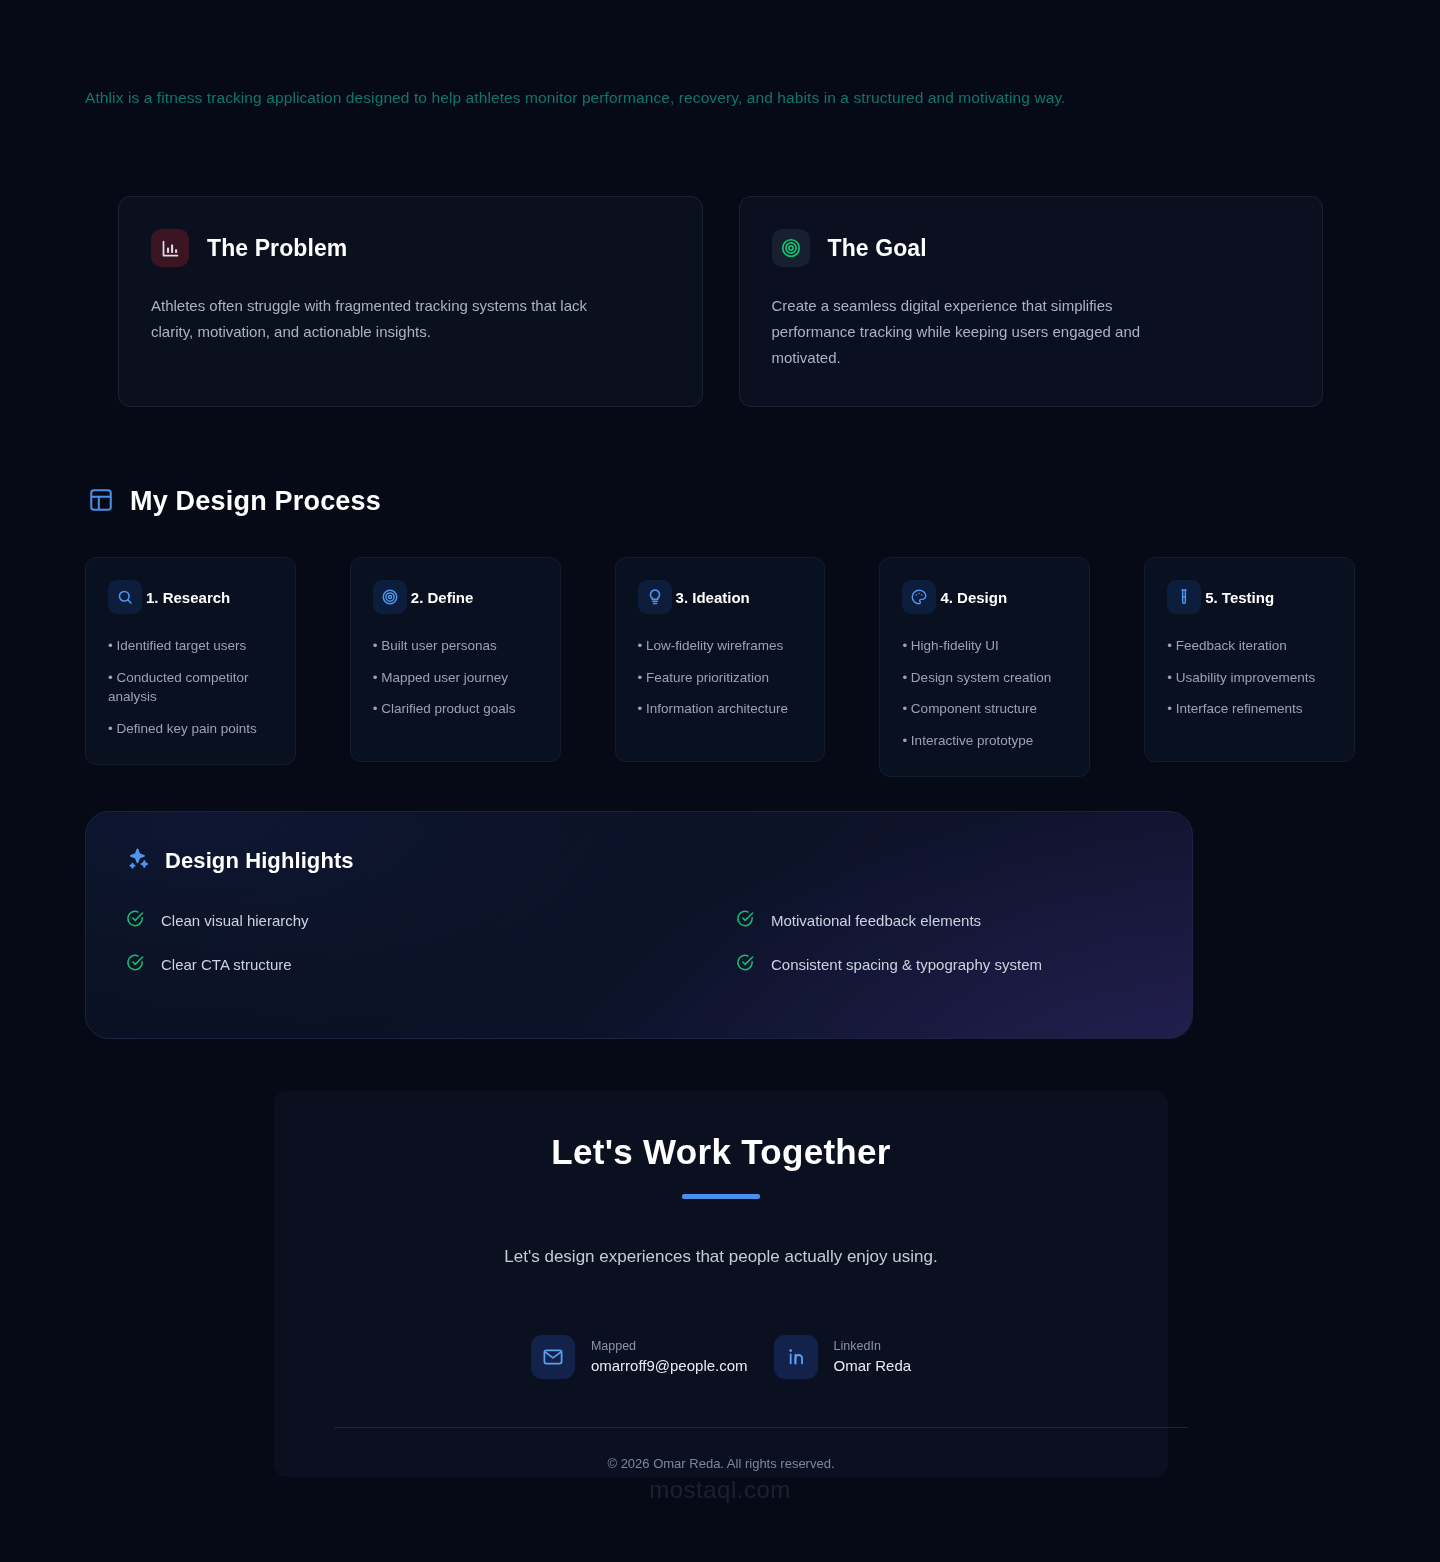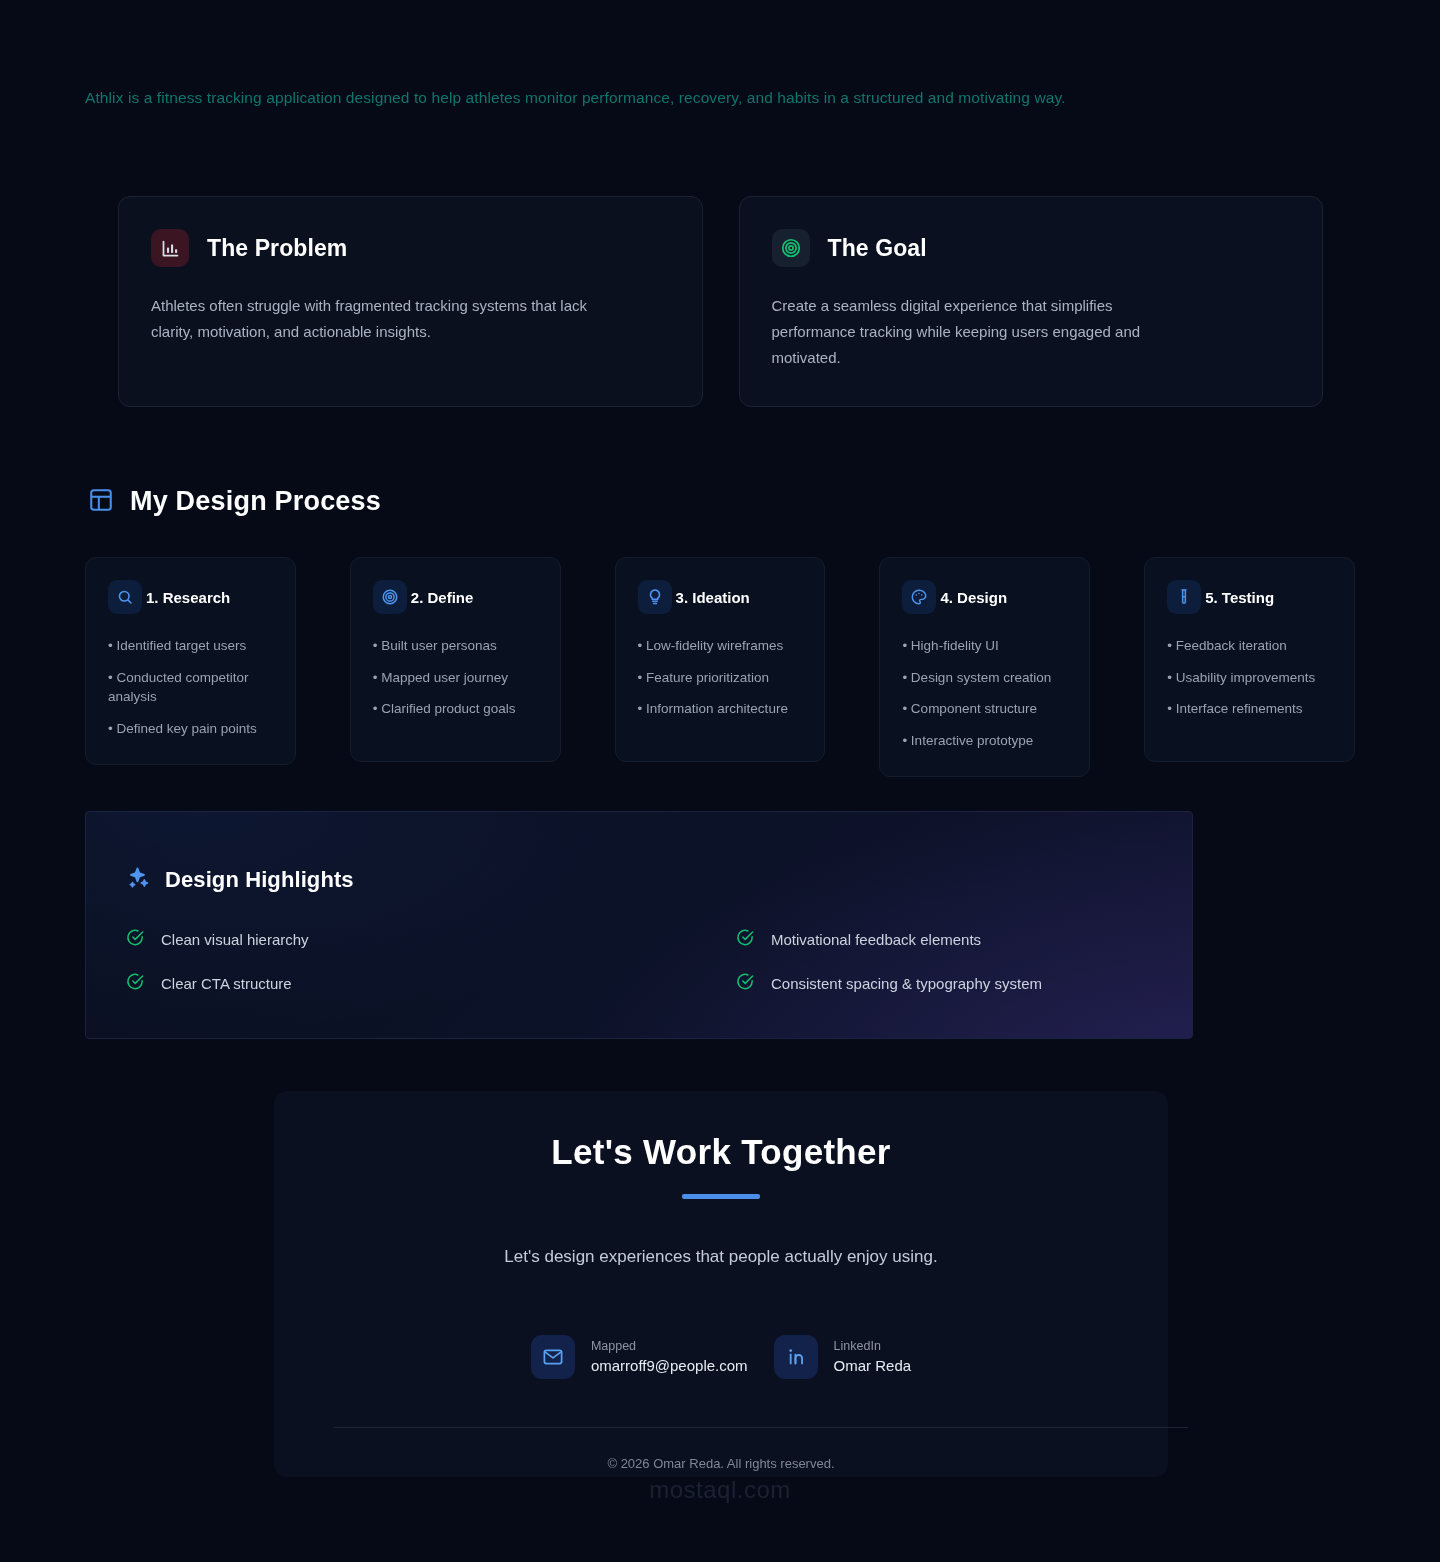--- a/index.html
+++ b/index.html
@@ -142,27 +142,27 @@
   }
   .pitem:last-child { margin-bottom: 0; }
 
   
   .highlights {
     position: absolute;
     left: 85px;
     top: 811px;
     width: 1108px;
     height: 228px;
-    border-radius: 4px;
+    border-radius: 24px;
     border: 1px solid #1b2340;
     background:
       radial-gradient(ellipse 900px 400px at 100% 120%, rgba(60,50,130,0.38), rgba(0,0,0,0) 70%),
       radial-gradient(ellipse 700px 320px at 10% 0%, rgba(20,35,80,0.35), rgba(0,0,0,0) 70%),
       linear-gradient(135deg, #0a1020 0%, #0c1228 55%, #141534 100%);
-    padding: 53px 40px;
+    padding: 34px 40px;
     overflow: hidden;
   }
   .hl-head {
     display: flex;
     align-items: center;
     gap: 14px;
     margin-bottom: 34px;
   }
   .hl-title {
     font-size: 22px;

